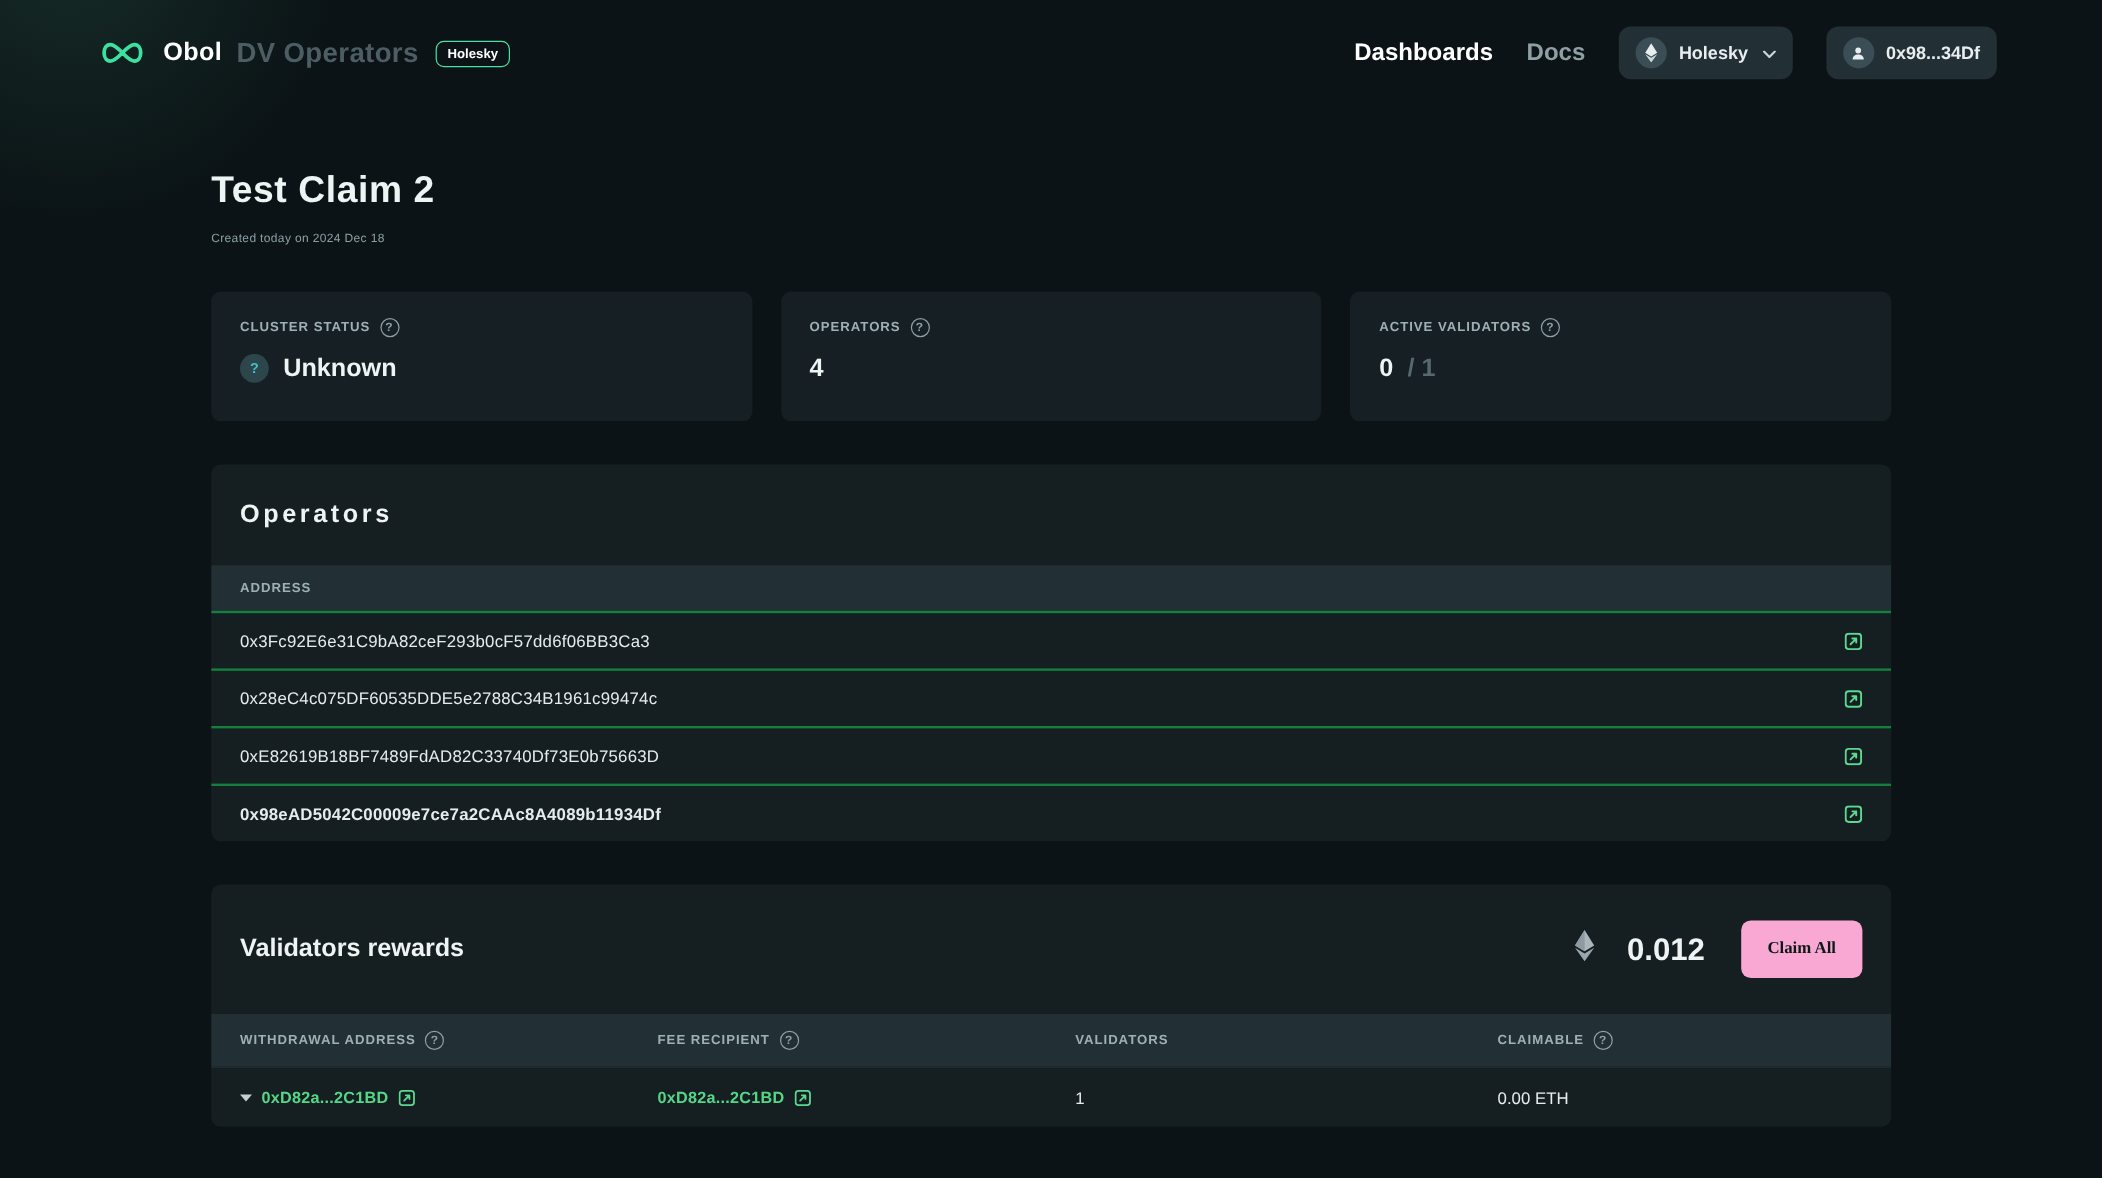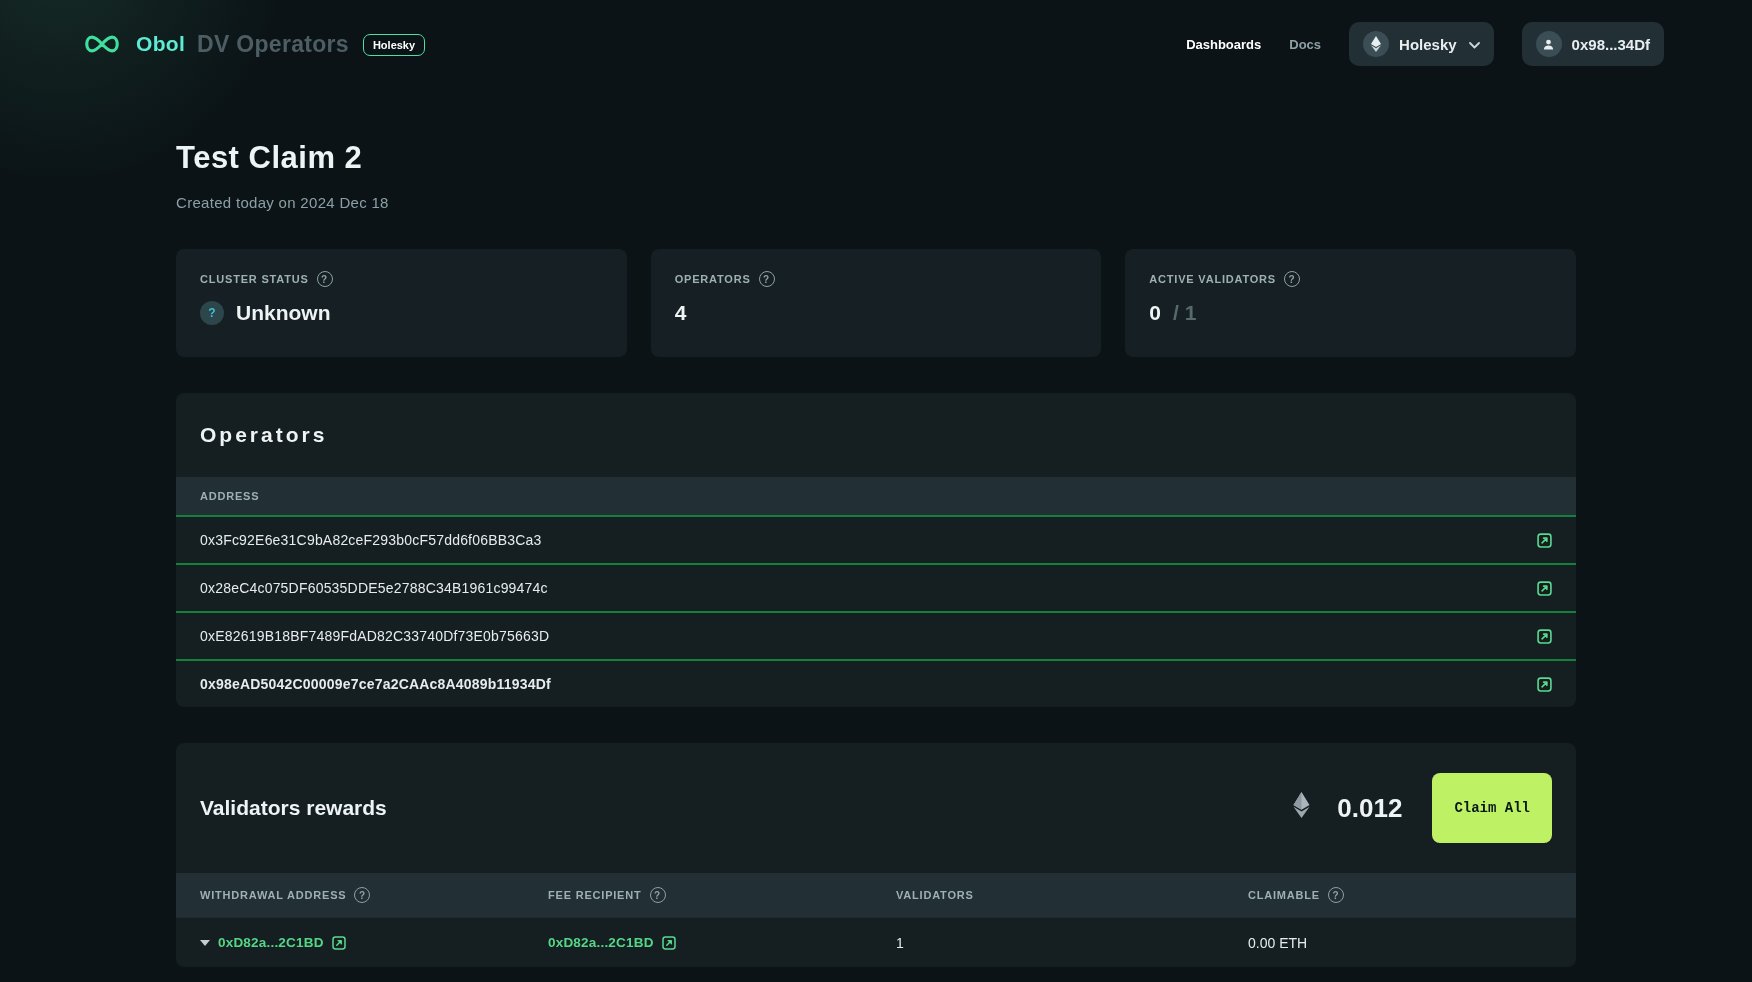--- a/index.html
+++ b/index.html
@@ -8,34 +8,34 @@
     font-family:"Liberation Sans", sans-serif;
     background:#0b1316;
     background-image:radial-gradient(circle 320px at 60px -40px, rgba(34,72,58,0.45), rgba(34,72,58,0) 70%);
     color:#e8eef0;
     -webkit-font-smoothing:antialiased;
   }
   
   .topbar { height:88px; display:flex; align-items:center; justify-content:space-between; padding:0 88px 0 80px; }
   .brand { display:flex; align-items:center; gap:12px; }
   .brand-logo { display:flex; align-items:center; }
-  .brand-name { font-size:21px; font-weight:bold; color:#5eead4; letter-spacing:0.3px; }
+  .brand-name { font-size:21px; font-weight:bold; color:#ffffff; letter-spacing:0.3px; }
   .brand-product { font-size:23px; font-weight:bold; color:#4d5d64; letter-spacing:0.3px; }
   .network-pill { border:1px solid #4fdf9e; border-radius:7px; padding:4px 9px; font-size:11px; font-weight:bold; color:#ffffff; margin-left:2px; align-self:flex-end; margin-bottom:2px; }
   .nav { display:flex; align-items:center; gap:28px; }
-  .nav-link { font-size:13px; font-weight:bold; color:#ffffff; text-decoration:none; cursor:pointer; }
+  .nav-link { font-size:20px; font-weight:bold; color:#ffffff; text-decoration:none; cursor:pointer; }
   .nav-link.dim { color:#8da0a5; }
   .pill-btn { display:flex; align-items:center; gap:10px; background:#222f35; border:none; border-radius:10px; padding:9px 14px; cursor:pointer; color:#e8eef0; font-family:inherit; }
   .pill-btn .circ { width:26px; height:26px; border-radius:50%; background:#3b4d55; display:flex; align-items:center; justify-content:center; }
   .pill-btn .lbl { font-size:15px; font-weight:bold; color:#e8eef0; }
   .chev { margin-left:2px; }
   
   .main { max-width:1400px; margin:0 auto; }
   .page-title { font-size:31px; font-weight:bold; color:#eef3f4; letter-spacing:0.5px; margin-top:52px; }
-  .page-subtitle { font-size:15px; color:#8ba0a5; margin-top:18px; letter-spacing:0.3px; }
+  .page-subtitle { font-size:10px; color:#8ba0a5; margin-top:18px; letter-spacing:0.3px; }
   .stats { display:grid; grid-template-columns:1fr 1fr 1fr; gap:24px; margin-top:38px; }
   .card { background:#161f23; border-radius:8px; padding:22px 24px; height:108px; }
   .card-label { display:flex; align-items:center; gap:8px; font-size:11px; font-weight:bold; letter-spacing:0.8px; color:#9db0b3; text-transform:uppercase; }
   .help { width:16px; height:16px; border:1.4px solid #8da0a5; border-radius:50%; display:inline-flex; align-items:center; justify-content:center; font-size:10px; font-weight:bold; color:#8da0a5; flex:none; }
   .card-value { margin-top:14px; font-size:21px; font-weight:bold; color:#eef3f4; display:flex; align-items:center; gap:12px; }
   .q-badge { width:24px; height:24px; border-radius:50%; background:#2c464c; color:#3fc0cc; font-size:12px; font-weight:bold; display:inline-flex; align-items:center; justify-content:center; }
   .value-dim { color:#55696e; }
   
   .panel { background:#151e21; border-radius:8px; margin-top:36px; overflow:hidden; }
   .panel-head { padding:30px 24px; display:flex; align-items:center; justify-content:space-between; }
@@ -44,21 +44,21 @@
   .thead { background:#222f35; font-size:11px; font-weight:bold; letter-spacing:0.8px; color:#9db0b3; text-transform:uppercase; }
   .thead-address { padding:13px 24px; }
   .op-row { display:flex; align-items:center; justify-content:space-between; height:48px; padding:0 24px; border-top:2px solid #15803d; }
   .op-row:first-of-type { border-top:none; }
   .op-addr { font-size:14px; color:#e6ecee; letter-spacing:0.2px; }
   .op-addr.bold { font-weight:bold; }
   .ext-link { color:#5bd98f; display:inline-flex; cursor:pointer; }
   
   .rewards-right { display:flex; align-items:center; gap:14px; }
   .eth-total { display:flex; align-items:center; gap:27px; font-size:26px; font-weight:bold; color:#eef3f4; }
-  .claim-btn { margin-left:16px; background:#bef264; color:#0c1a17; border:none; border-radius:8px; font-family:Liberation Mono, monospace; font-size:14px; font-weight:bold; padding:27px 22px; cursor:pointer; }
+  .claim-btn { margin-left:16px; background:#f9a8d4; color:#0c1a17; border:none; border-radius:8px; font-family:Liberation Serif, serif; font-size:14px; font-weight:bold; padding:16px 22px; cursor:pointer; }
   .rw-grid { display:grid; grid-template-columns:348px 348px 352px 1fr; align-items:center; padding:0 24px; }
   .rw-head { height:44px; }
   .rw-head .col { display:flex; align-items:center; gap:8px; }
   .rw-row { height:50px; border-top:1px solid #1e2b30; font-size:14px; color:#e6ecee; }
   .rw-link-wrap { display:flex; align-items:center; gap:8px; }
   .caret { width:0; height:0; border-left:5px solid transparent; border-right:5px solid transparent; border-top:6px solid #c2ced1; display:inline-block; cursor:pointer; }
   .rw-link { color:#55d687; font-size:13.5px; font-weight:bold; text-decoration:none; cursor:pointer; letter-spacing:0.2px; }
 </style>
 </head>
 <body>

